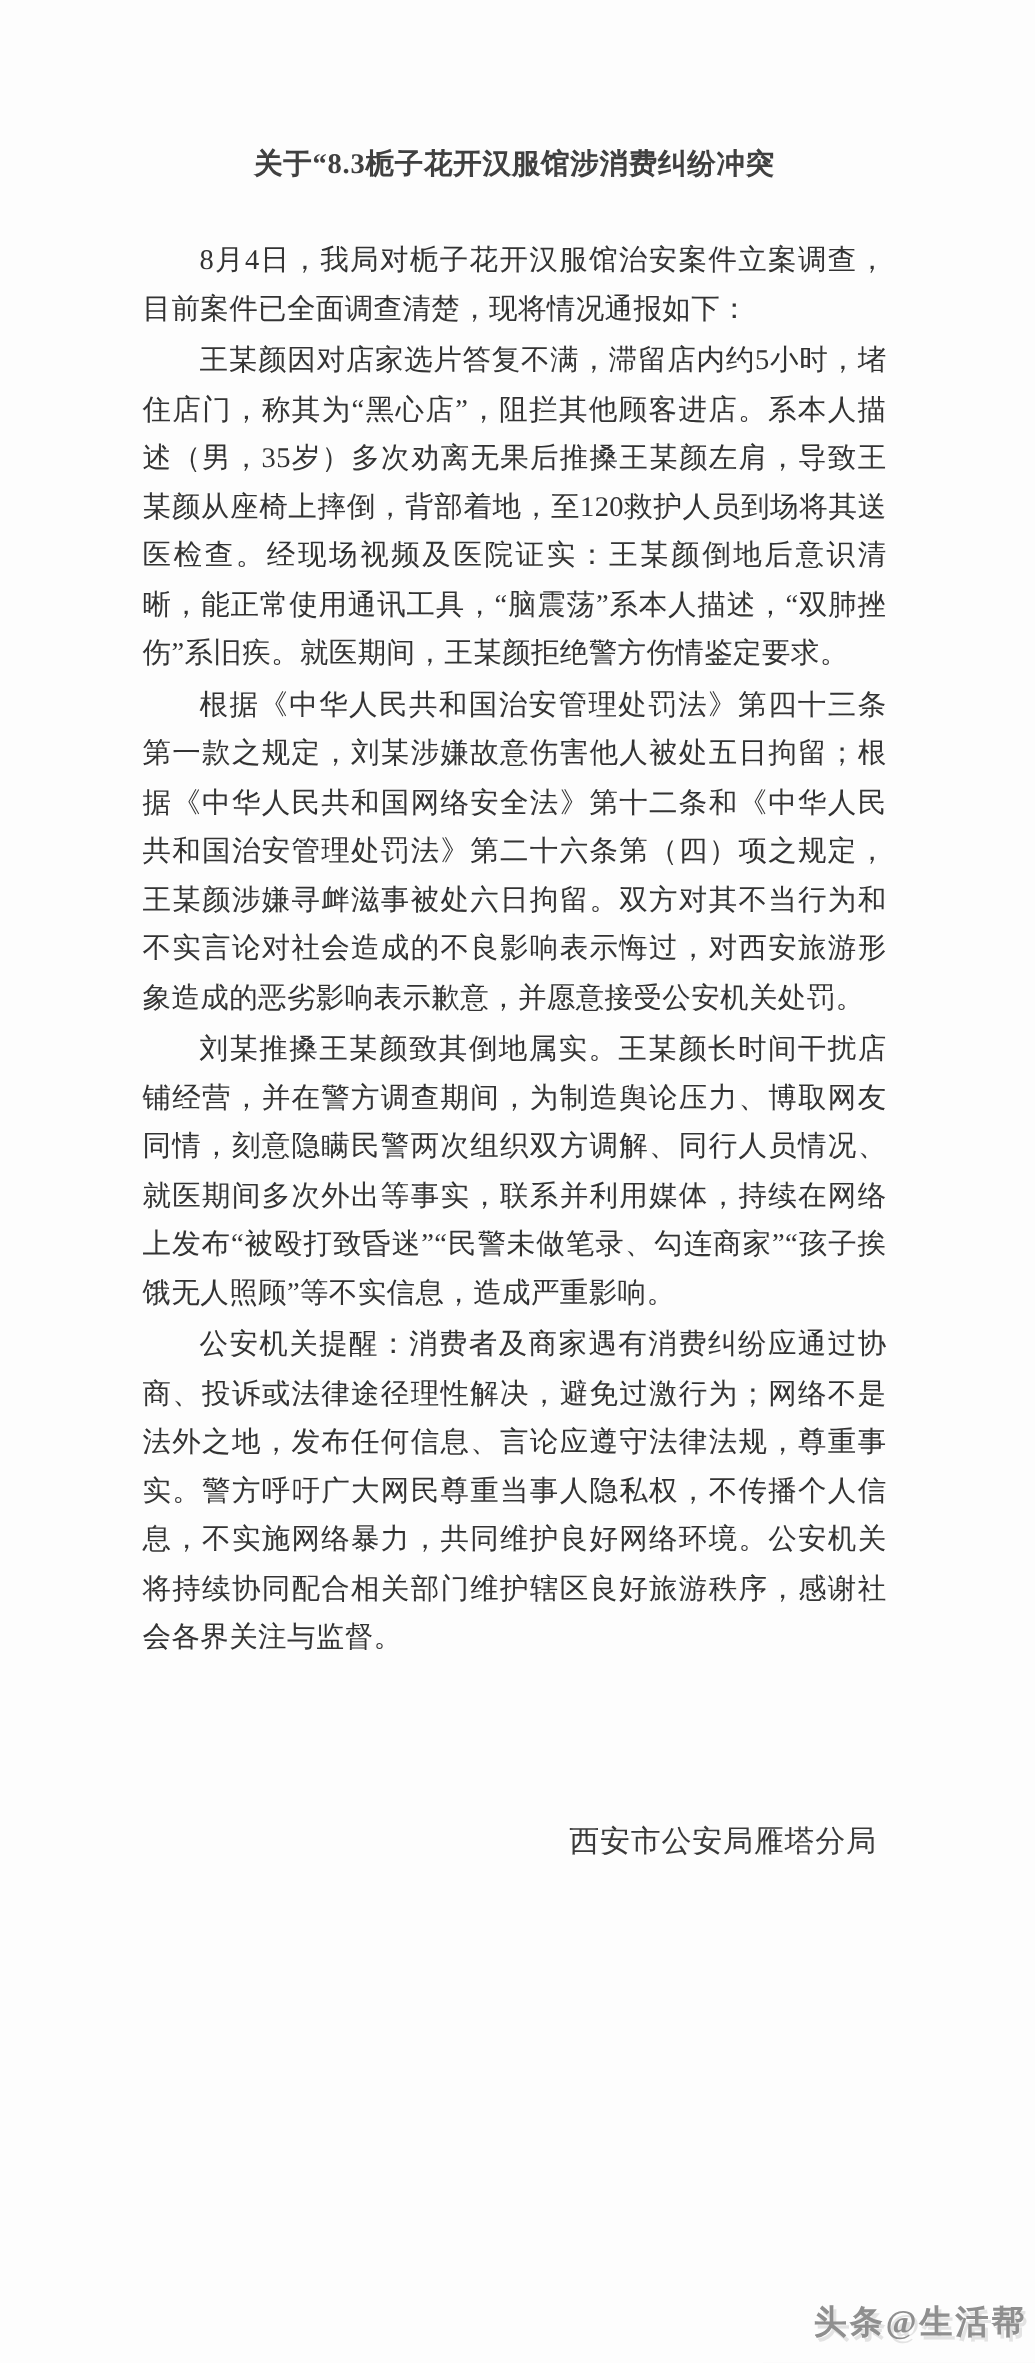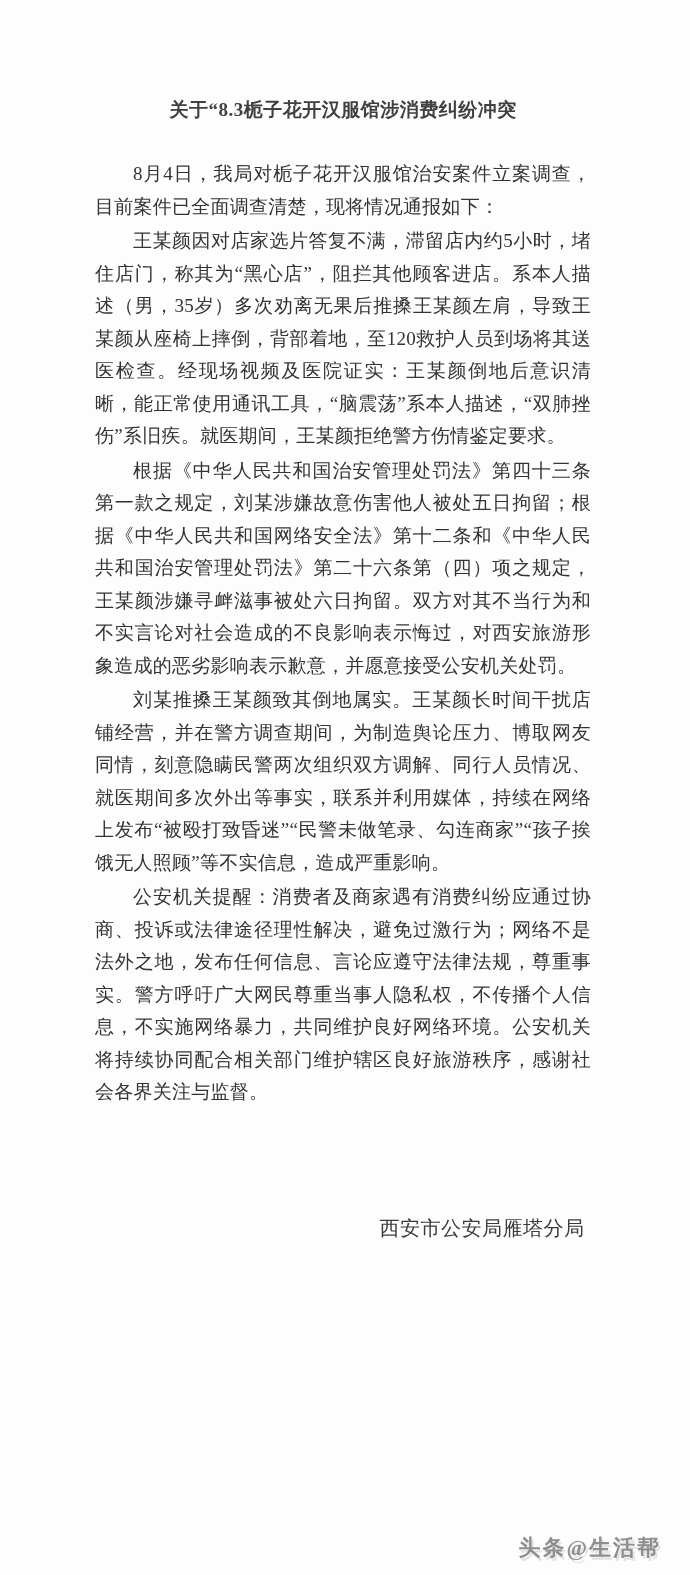--- a/index.html
+++ b/index.html
@@ -55,21 +55,21 @@
     margin-right: 6px;
     width: 210px;
     text-align: center;
     font-size: 20px;
     line-height: 37px;
     letter-spacing: 0.5px;
     color: #3a3a3a;
   }
   .watermark {
     position: absolute;
-    right: 29px;
+    right: 5px;
     bottom: 12px;
     font-size: 22px;
     font-weight: 700;
     letter-spacing: 2px;
     color: #8f8f8f;
     text-shadow: 2px 3px 0 #e3e3e3;
     user-select: none;
   }
 </style>
 </head>

